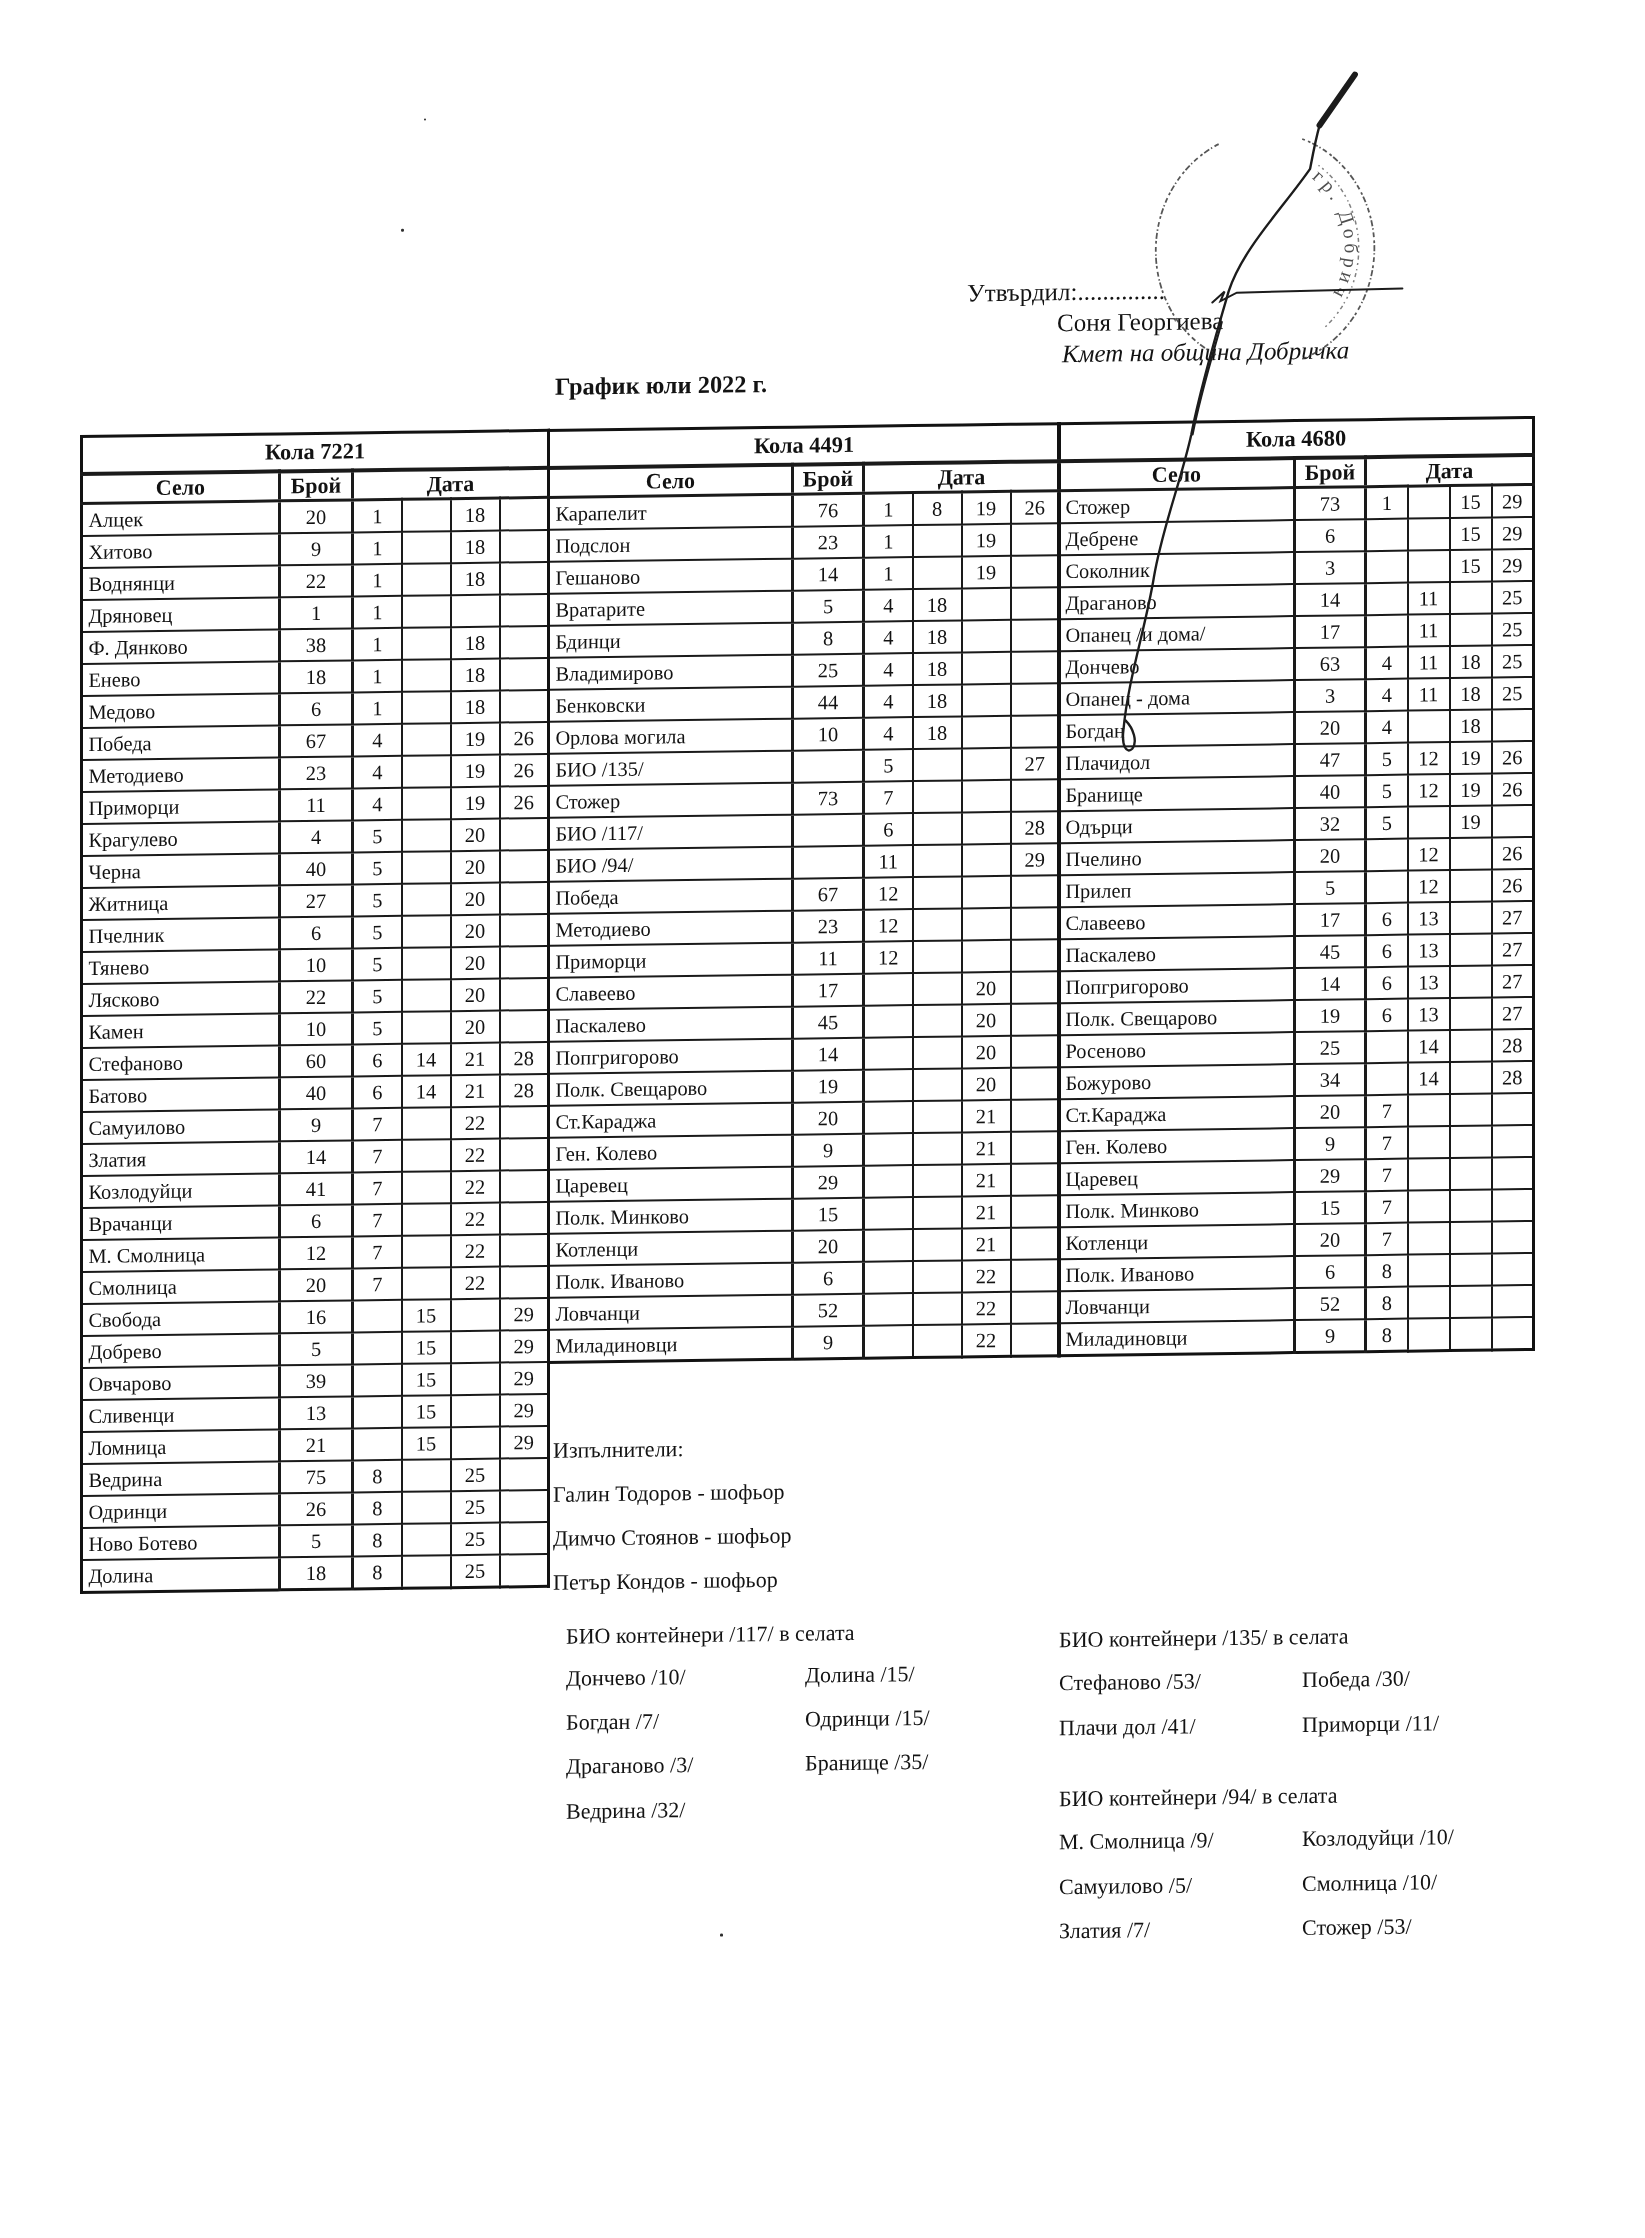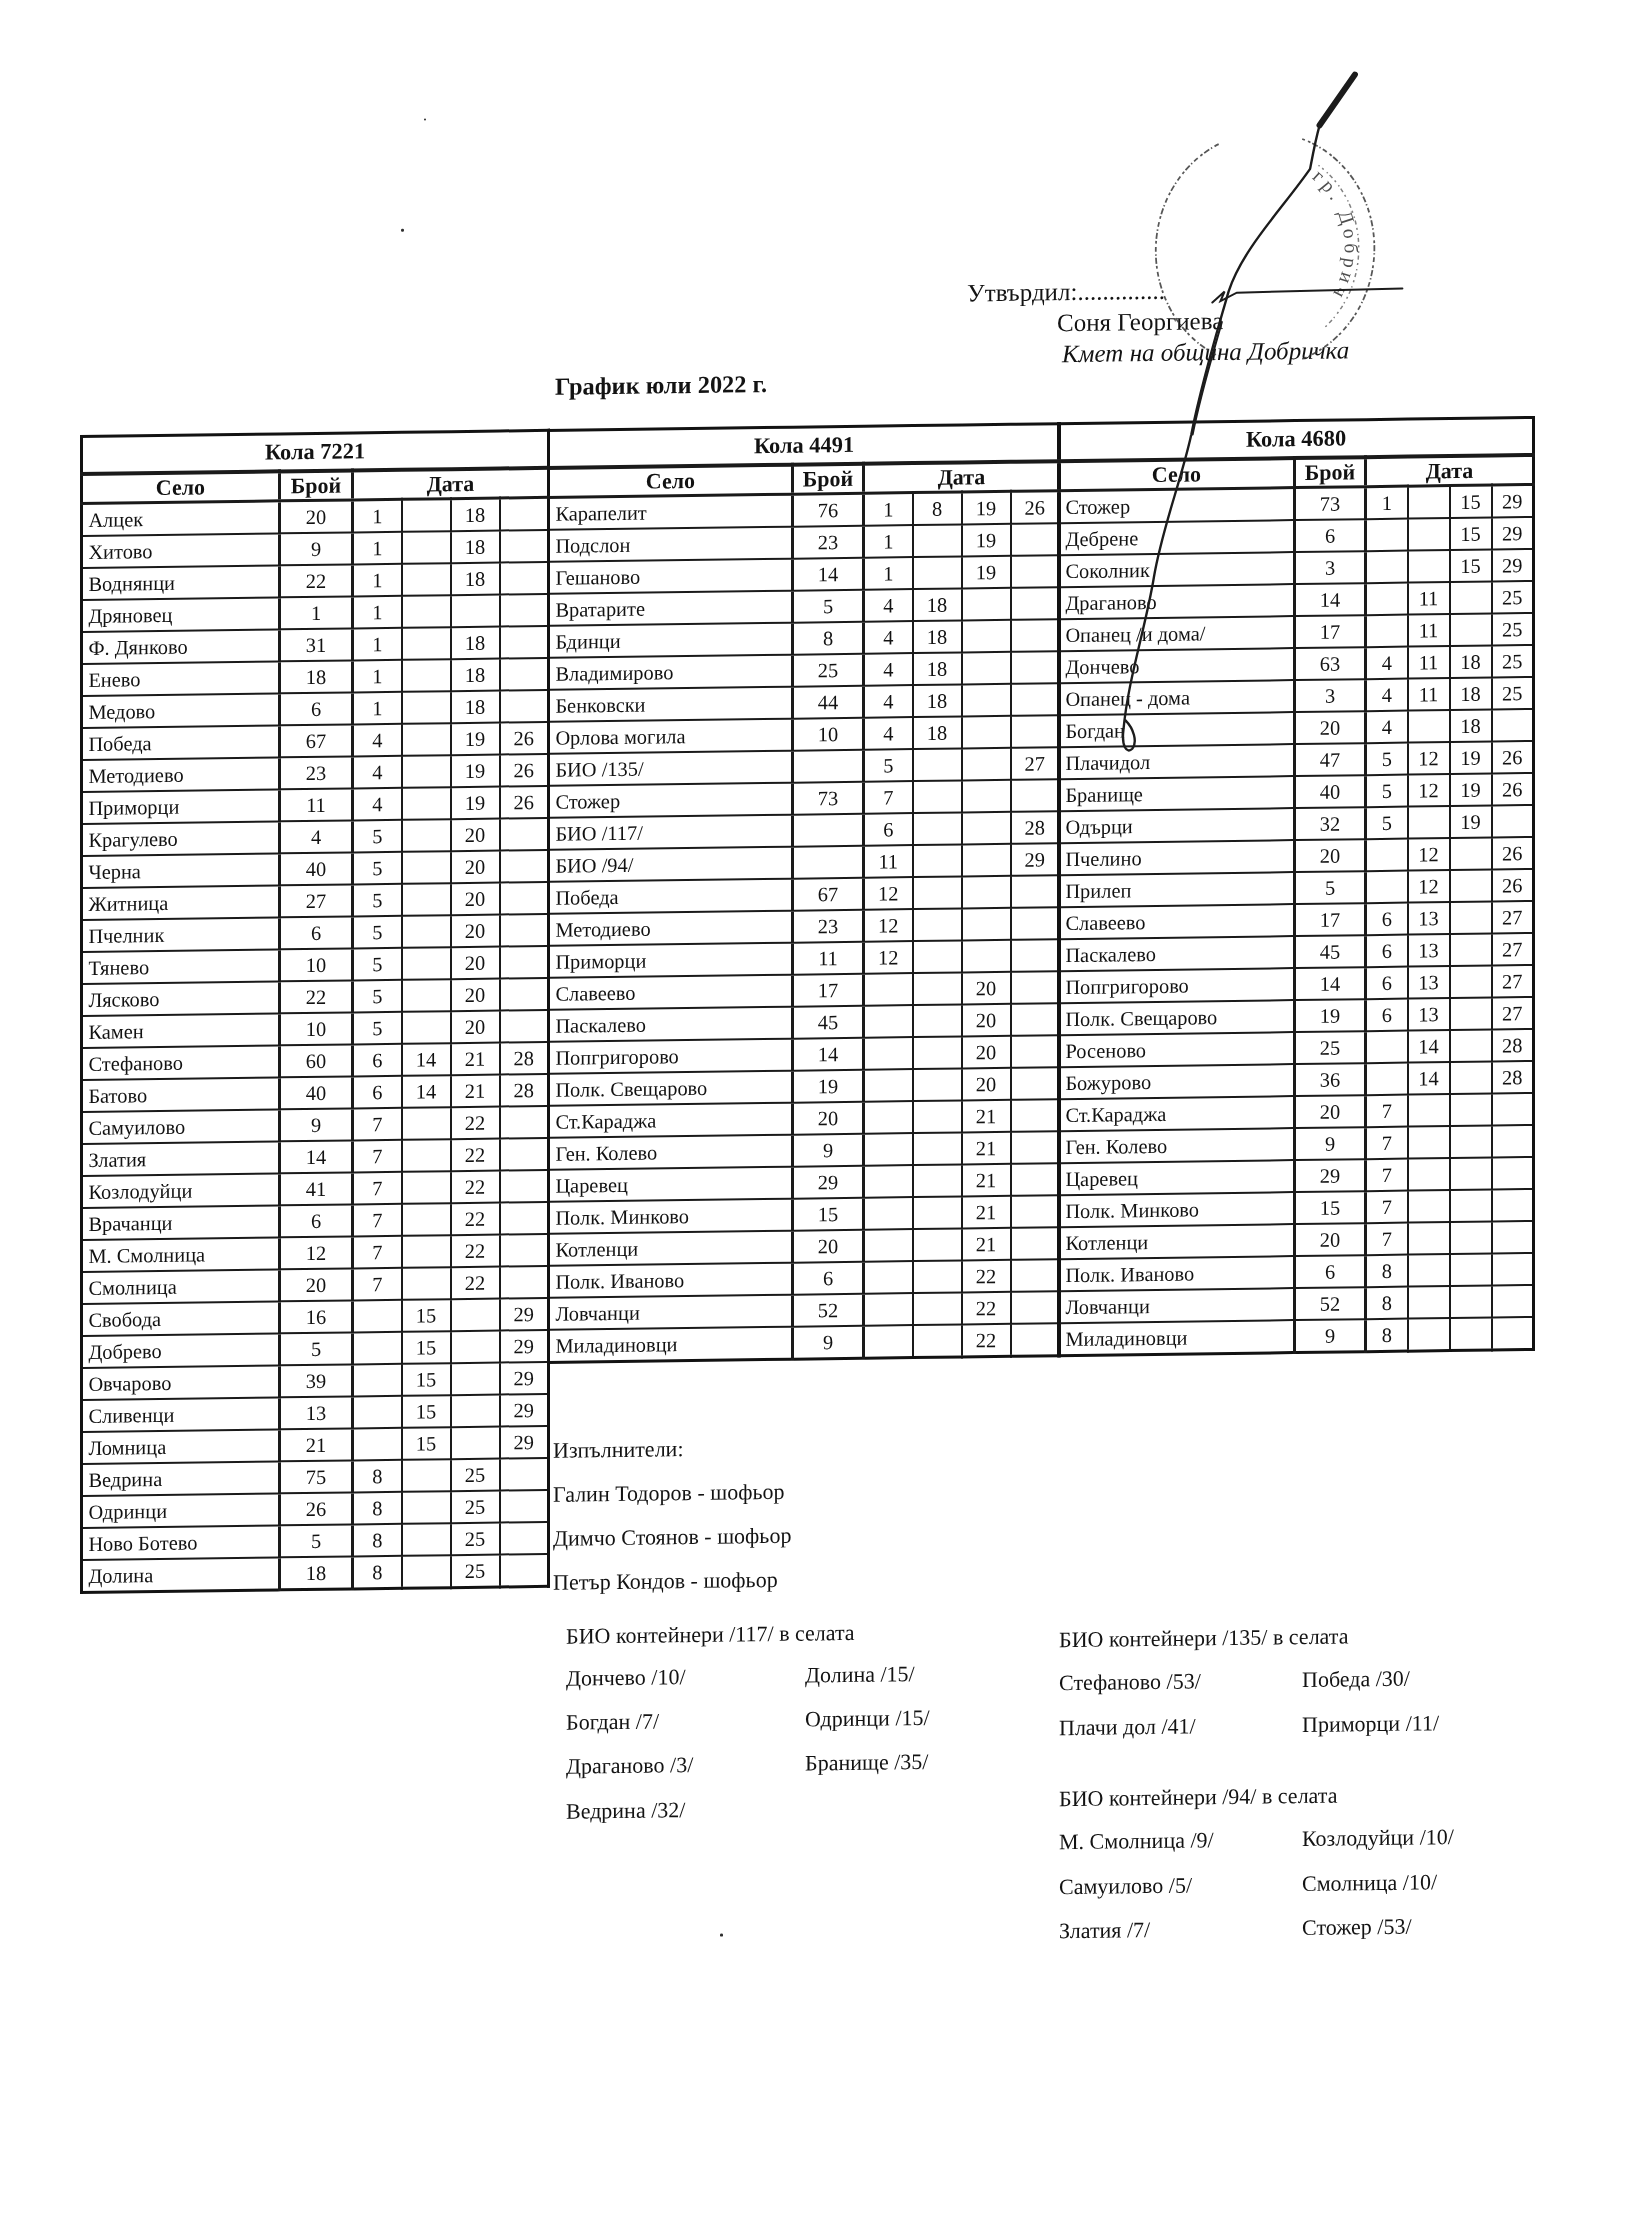--- a/index.html
+++ b/index.html
@@ -93,21 +93,21 @@
             <tr>
               <td class="name">Дряновец</td>
               <td class="num bl">1</td>
               <td class="num bl">1</td>
               <td class="num"></td>
               <td class="num"></td>
               <td class="num"></td>
             </tr>
             <tr>
               <td class="name">Ф. Дянково</td>
-              <td class="num bl">31</td>
+              <td class="num bl">38</td>
               <td class="num bl">1</td>
               <td class="num"></td>
               <td class="num">18</td>
               <td class="num"></td>
             </tr>
             <tr>
               <td class="name">Енево</td>
               <td class="num bl">18</td>
               <td class="num bl">1</td>
               <td class="num"></td>
@@ -737,21 +737,21 @@
             <tr>
               <td class="name">Росеново</td>
               <td class="num bl">25</td>
               <td class="num bl"></td>
               <td class="num">14</td>
               <td class="num"></td>
               <td class="num">28</td>
             </tr>
             <tr>
               <td class="name">Божурово</td>
-              <td class="num bl">36</td>
+              <td class="num bl">34</td>
               <td class="num bl"></td>
               <td class="num">14</td>
               <td class="num"></td>
               <td class="num">28</td>
             </tr>
             <tr>
               <td class="name">Ст.Караджа</td>
               <td class="num bl">20</td>
               <td class="num bl">7</td>
               <td class="num"></td>

